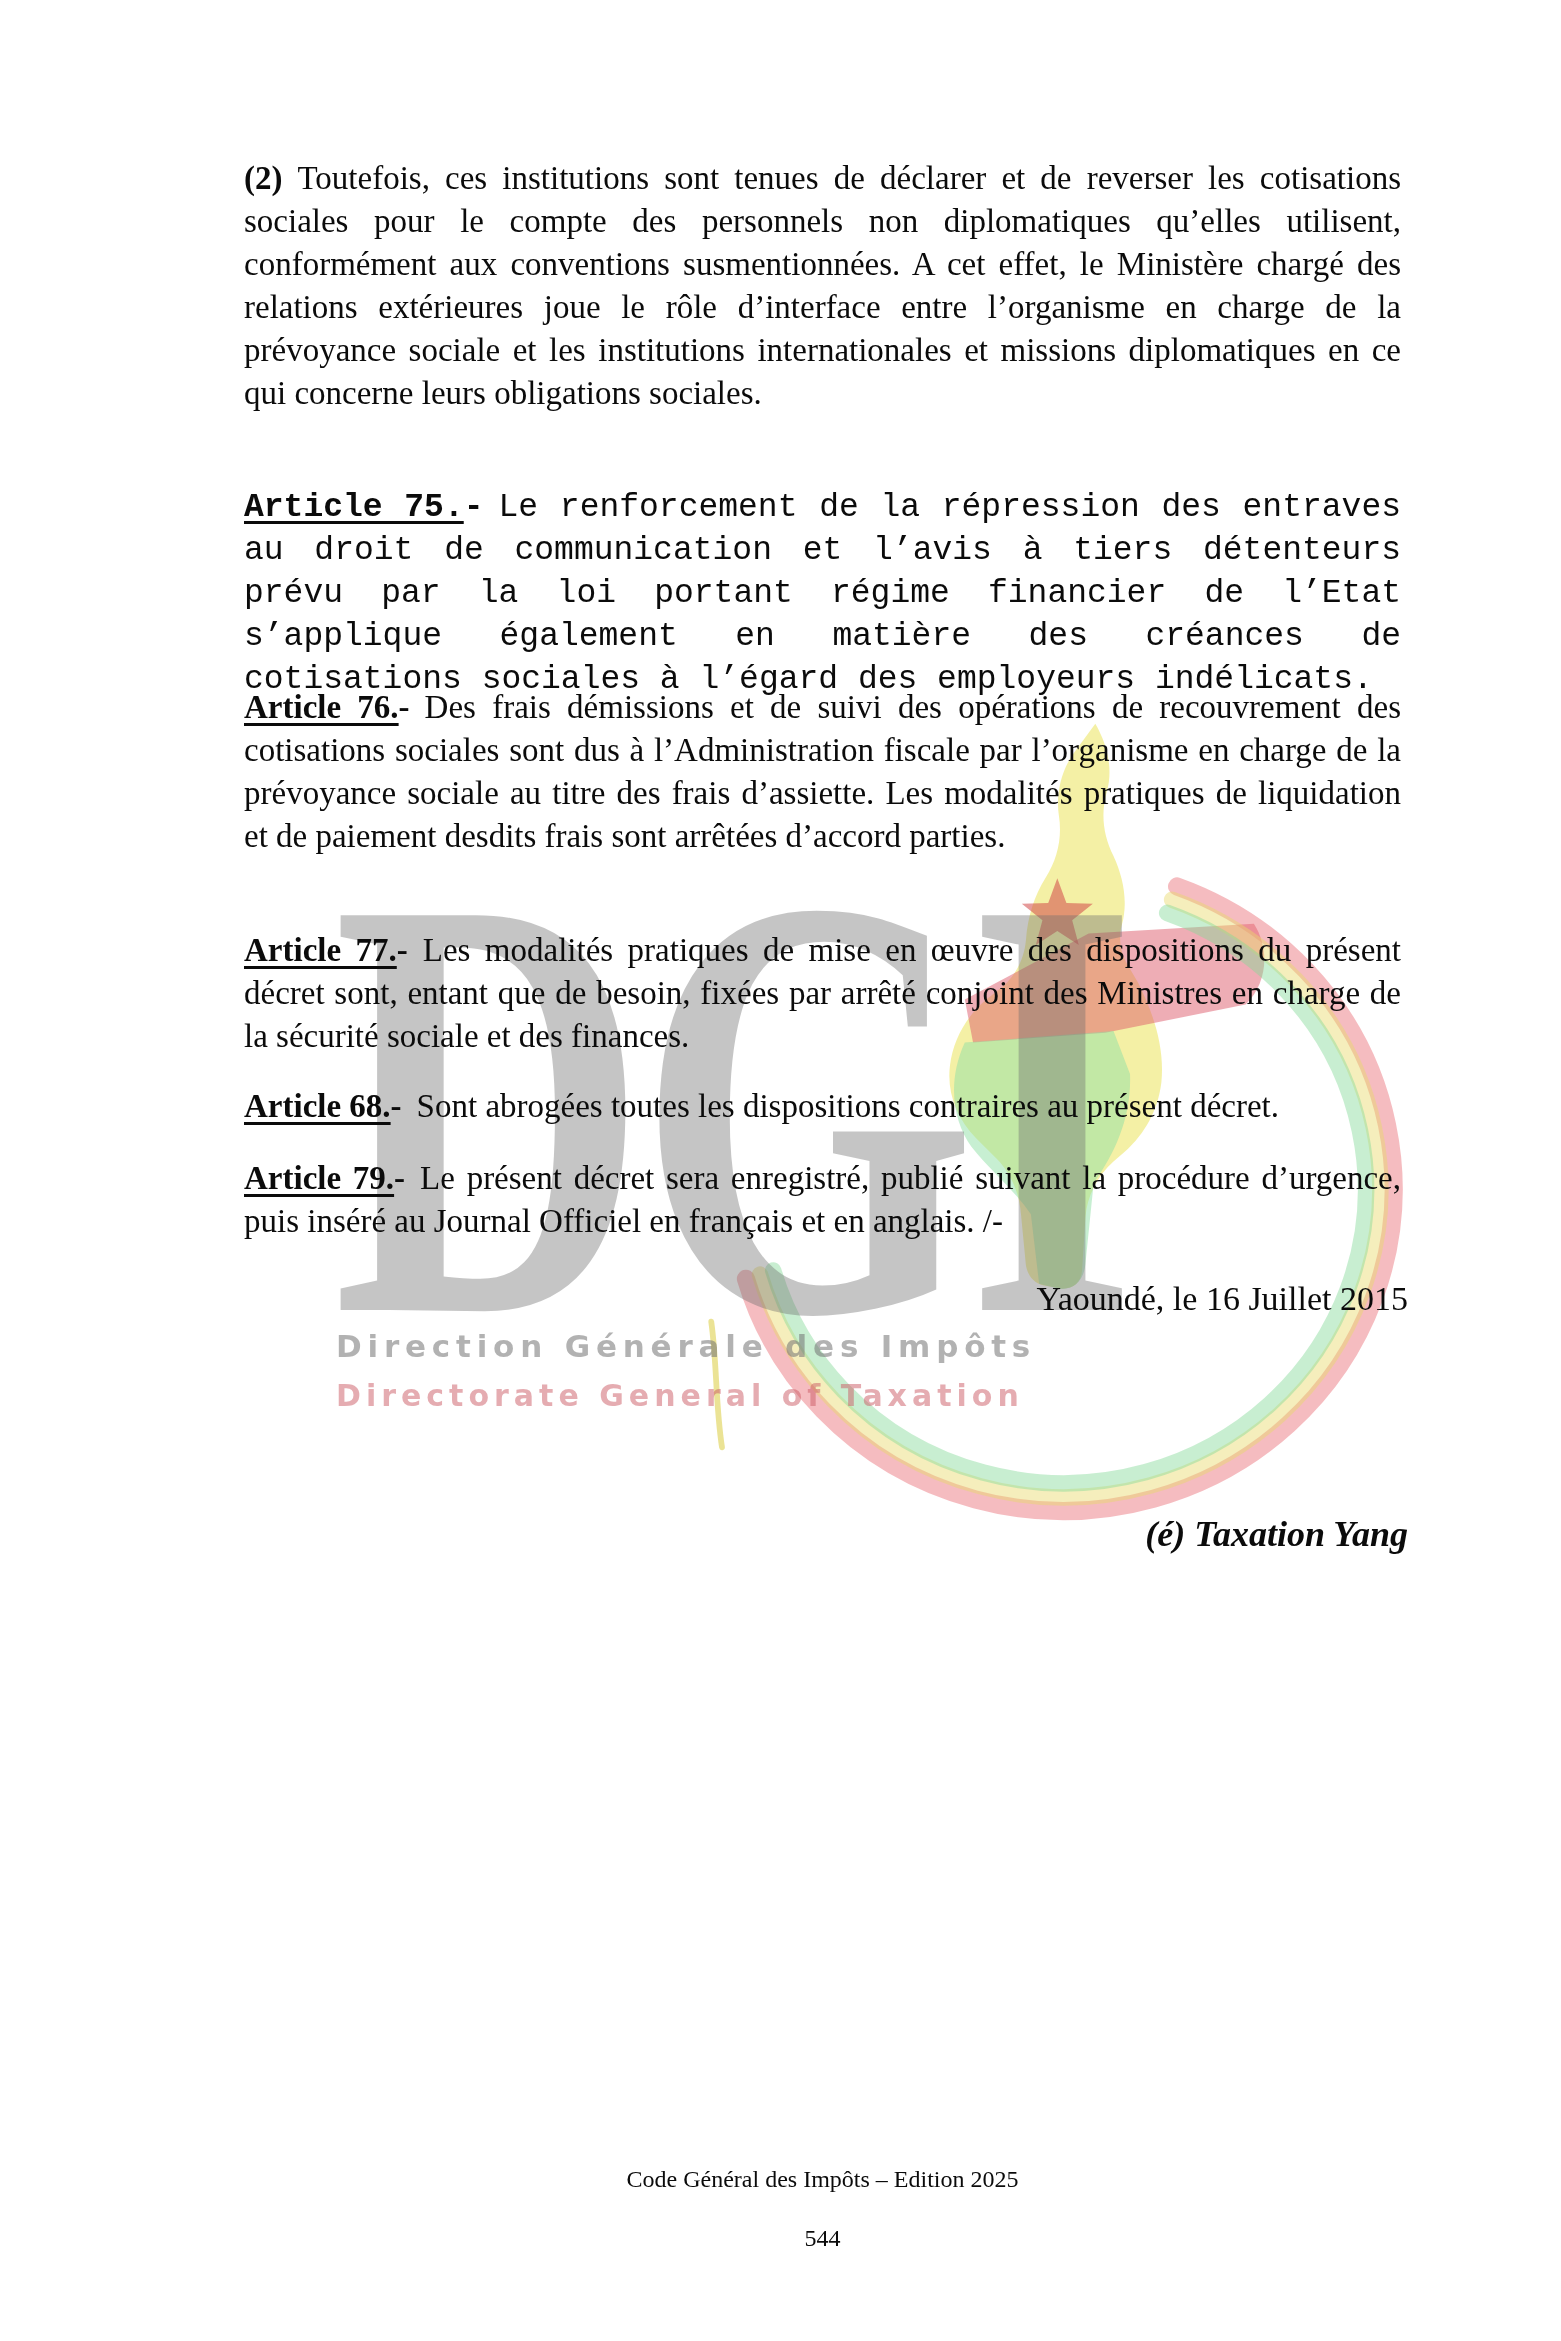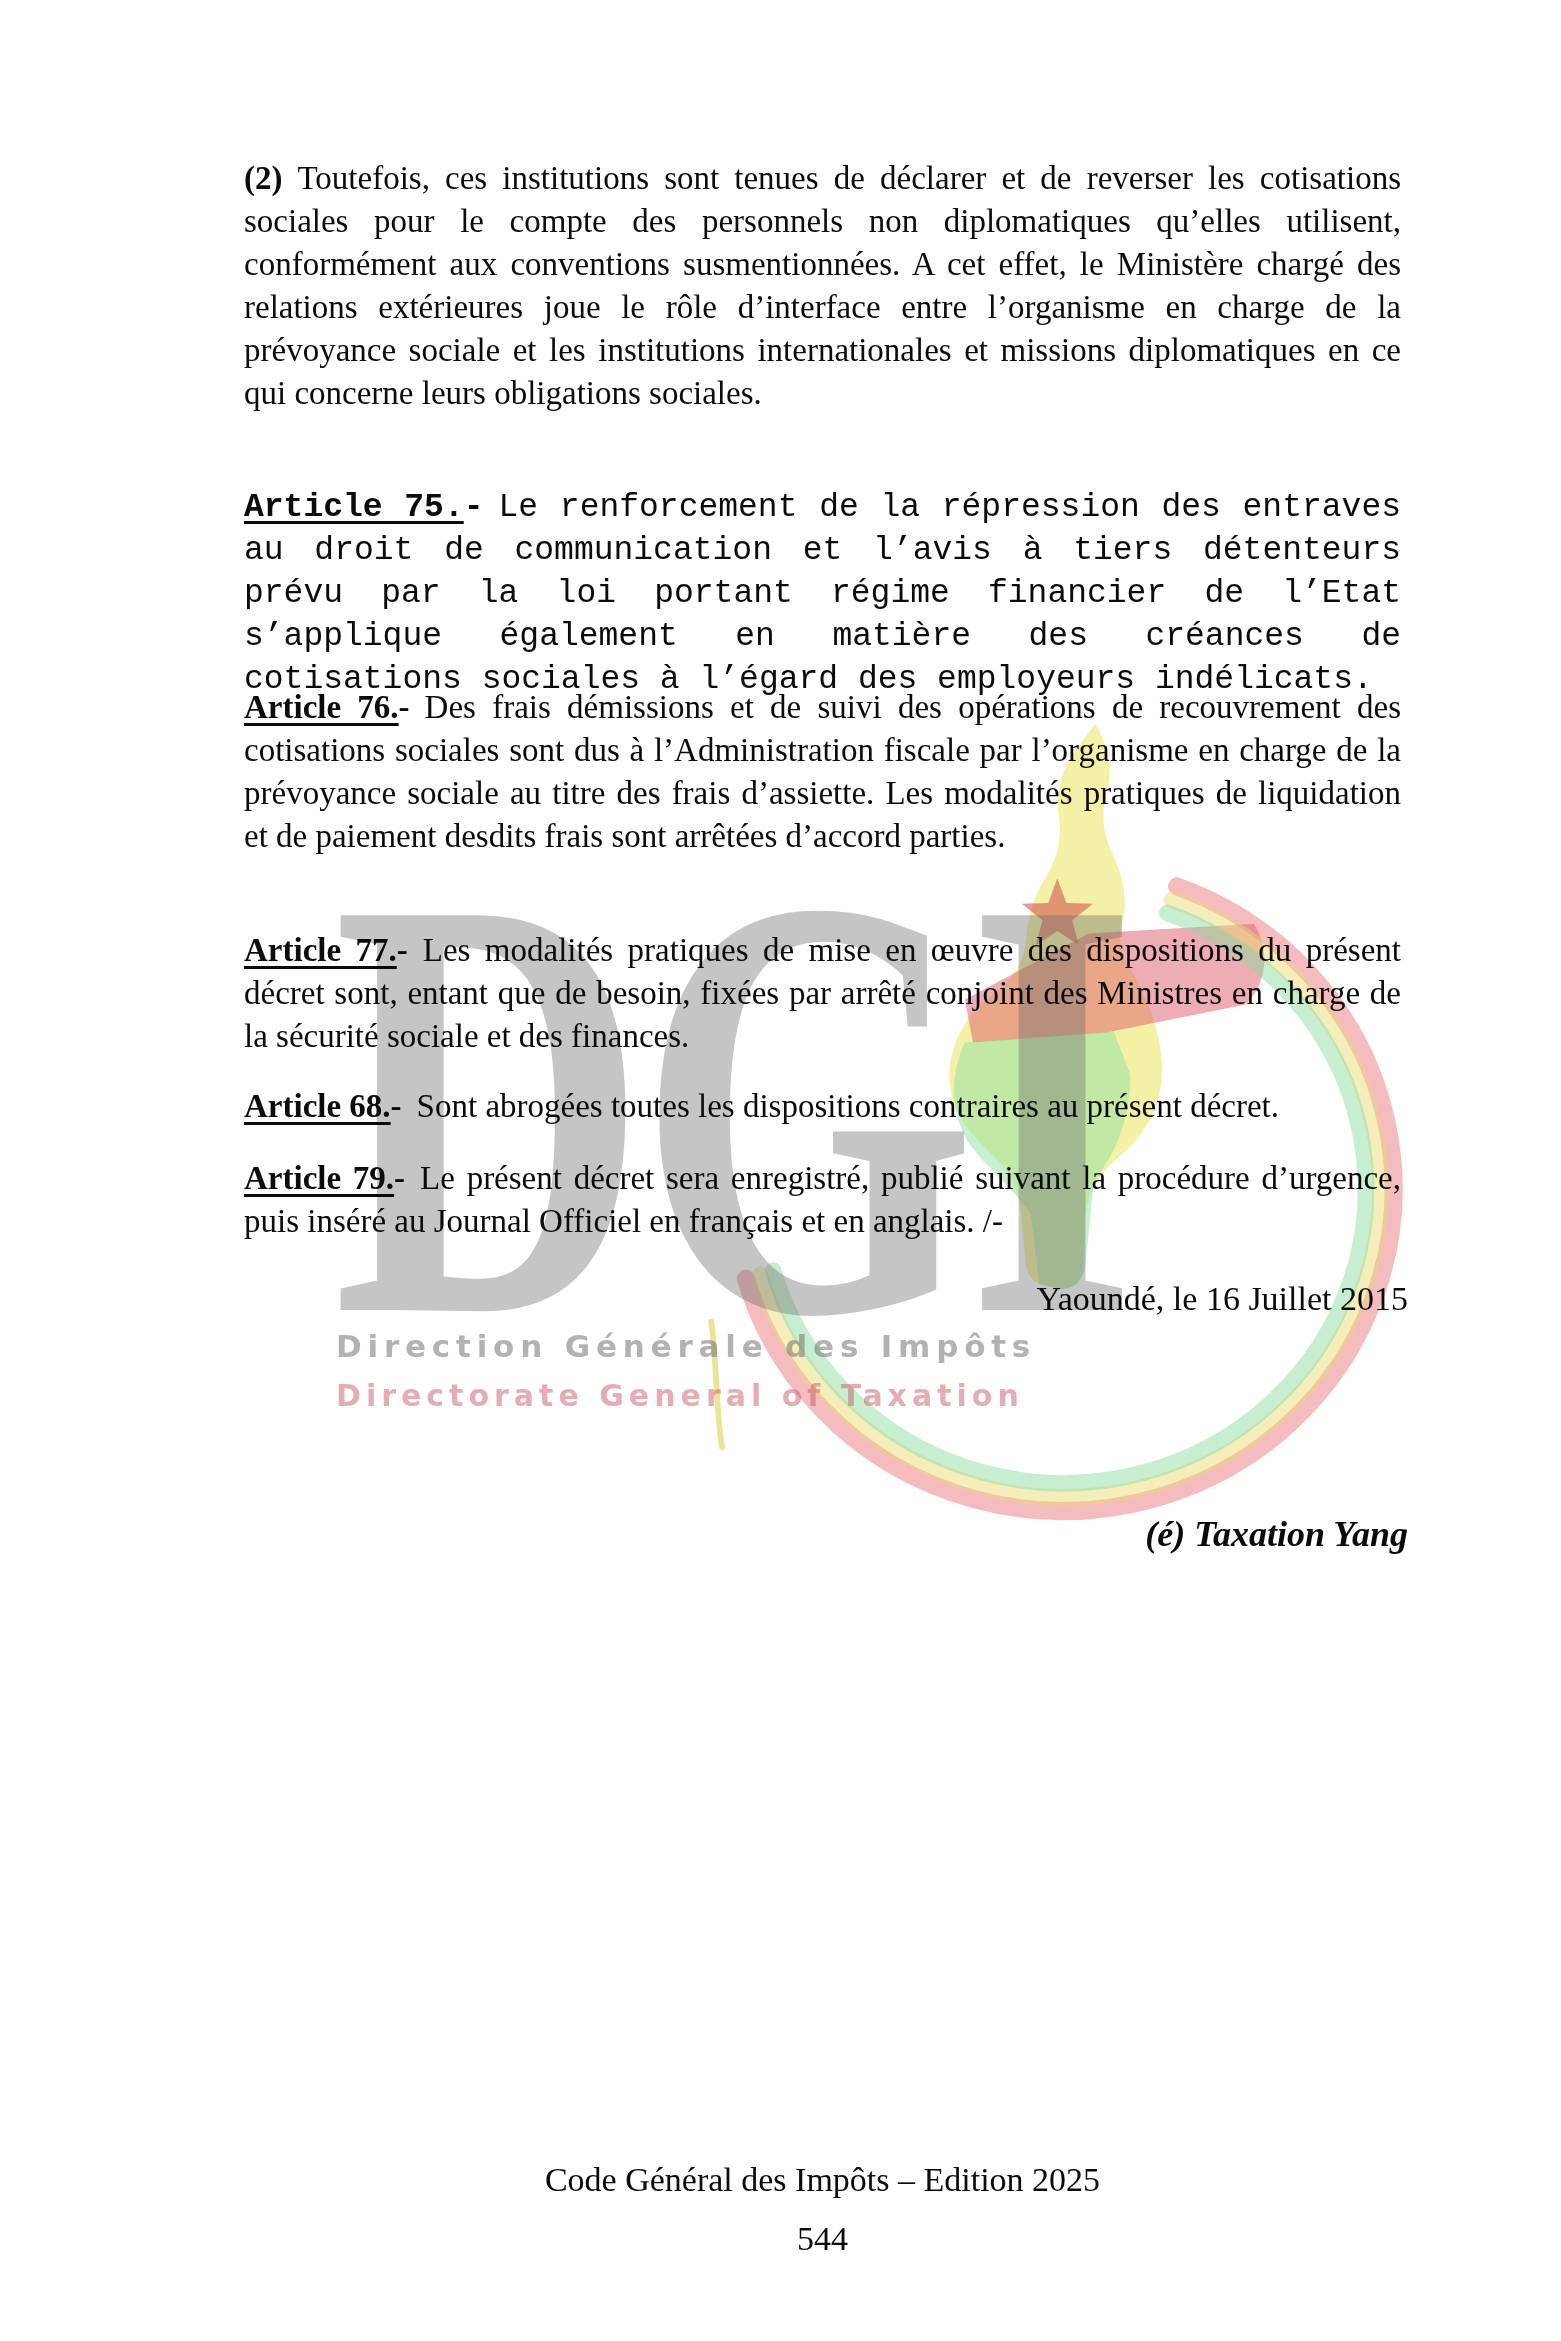--- a/index.html
+++ b/index.html
@@ -67,21 +67,21 @@
   .p-a78  { top:1085px; }
   .p-a79  { top:1157px; }
 
   .sig-line { position:absolute; right:153px; white-space:nowrap; margin:0; }
   .sig-date  { top:1280px; font-size:34px; }
   .sig-title { top:1414px; font-size:35px; font-weight:bold; }
   .sig-name  { top:1513px; font-size:36px; font-weight:bold; font-style:italic; }
 
   .footer {
     position:absolute; left:244px; width:1157px; top:2150px;
-    text-align:center; font-size:34px; line-height:59px;
+    text-align:center; font-size:24px; line-height:59px;
   }
   .footer div { margin:0; }
 </style>
 </head>
 <body>
 
 <div class="page">
 
   <div class="wm">
     <svg class="wm-svg" width="1561" height="2342" viewBox="0 0 1890 2835">

